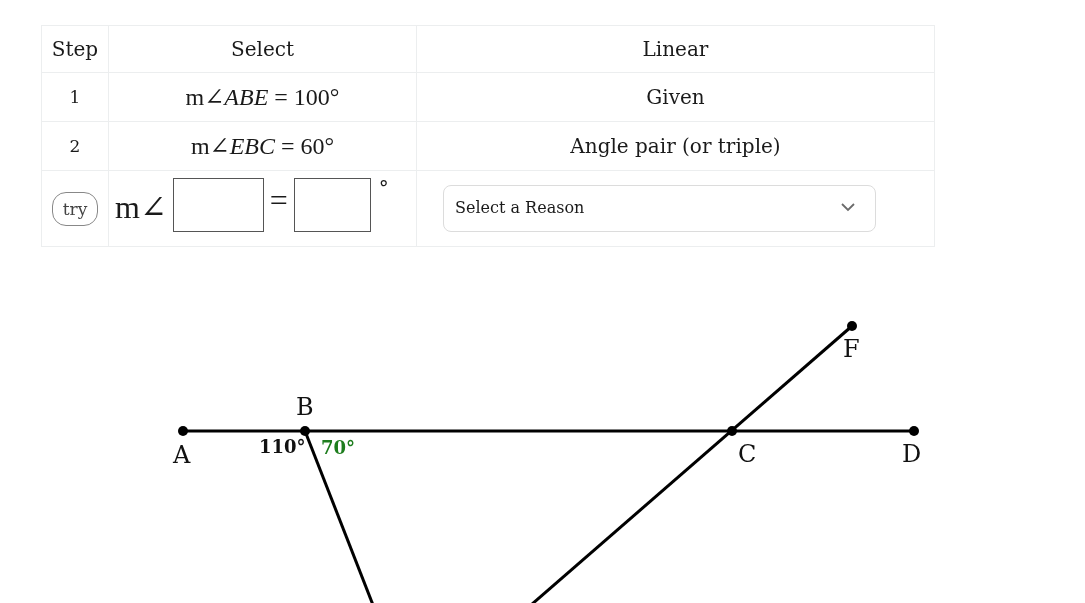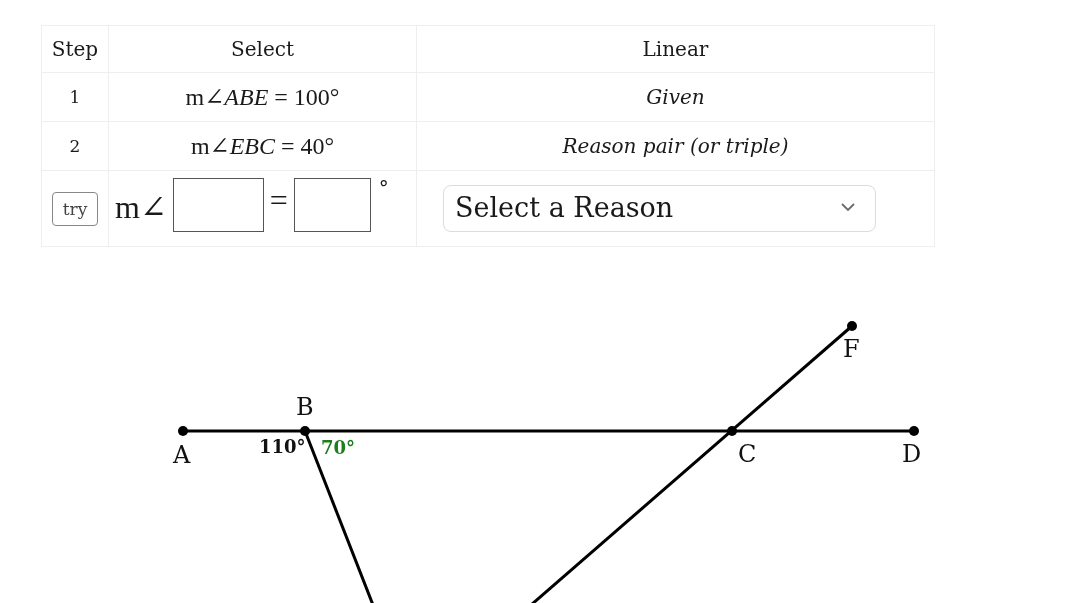--- a/index.html
+++ b/index.html
@@ -8,36 +8,36 @@
   table.proof { position:absolute; left:41px; top:25px; width:894px;
                 border-collapse:collapse; table-layout:fixed; }
   table.proof td, table.proof th { border:1.5px solid #eceeef; text-align:center;
                 padding:0; font-weight:normal; }
   table.proof th { height:46px; font-size:20px; }
   .r1 td, .r2 td { height:48px; }
   .r3 td { height:75px; }
   .step-num { font-size:17px; font-weight:bold; }
   .math { font-family:"Liberation Serif","DejaVu Serif",serif; font-size:24px; }
   .math i { }
-  .reason { font-size:20px;font-style:italic; }
+  .reason { font-size:20px; }
   .try-btn { display:inline-block; width:46px; height:34px; border:1.5px solid #888;
-             border-radius:4px; font-size:17px; line-height:32px; color:#444;
+             border-radius:14px; font-size:17px; line-height:32px; color:#444;
              background:#fff; cursor:pointer; box-sizing:border-box; }
   .input-row { display:flex; align-items:flex-start; justify-content:flex-start;
                padding-left:6px; height:60px; margin-top:-2px; }
   .m-angle { font-family:"Liberation Serif","DejaVu Serif",serif; font-size:32px;
              margin-top:10px; margin-right:6px; }
   .ans-box { border:1.5px solid #555; background:#fff; box-sizing:border-box; }
   .box1 { width:91px; height:54px; }
   .box2 { width:77px; height:54px; }
   .eq { font-size:32px; margin:4px 6px 0 6px; font-family:"Liberation Serif",serif; }
   .deg { font-size:20px; margin-left:8px; margin-top:-2px; }
   .select { position:relative; display:inline-block; width:433px; height:47px;
             border:1.5px solid #dcdcdc; border-radius:8px; box-sizing:border-box;
-            text-align:left; font-size:27px; line-height:44px; padding-left:11px;
+            text-align:left; font-size:16px; line-height:44px; padding-left:11px;
             margin-left:-32px; background:#fff; cursor:pointer; }
   .chev { position:absolute; right:18px; top:12px; width:18px; height:18px; }
   svg.diagram { position:absolute; left:0; top:250px; }
   .lbl { font-family:"DejaVu Serif","Liberation Serif",serif; font-size:24px; fill:#111; }
   .angle-lbl { font-family:"DejaVu Serif",serif; font-size:18px; font-weight:bold; }
 </style>
 </head>
 <body>
 
 <table class="proof">
@@ -54,22 +54,22 @@
     </tr>
   </thead>
   <tbody>
     <tr class="r1">
       <td class="step-num">1</td>
       <td class="math"><span>m∠</span><i>ABE</i><span> = 100°</span></td>
       <td class="reason">Given</td>
     </tr>
     <tr class="r2">
       <td class="step-num">2</td>
-      <td class="math"><span>m∠</span><i>EBC</i><span> = 40°</span></td>
-      <td class="reason">Reason pair (or triple)</td>
+      <td class="math"><span>m∠</span><i>EBC</i><span> = 60°</span></td>
+      <td class="reason">Angle pair (or triple)</td>
     </tr>
     <tr class="r3">
       <td>
         <span class="try-btn">try</span>
       </td>
       <td>
         <div class="input-row">
           <span class="m-angle">m∠</span>
           <div class="ans-box box1"></div>
           <span class="eq">=</span>

